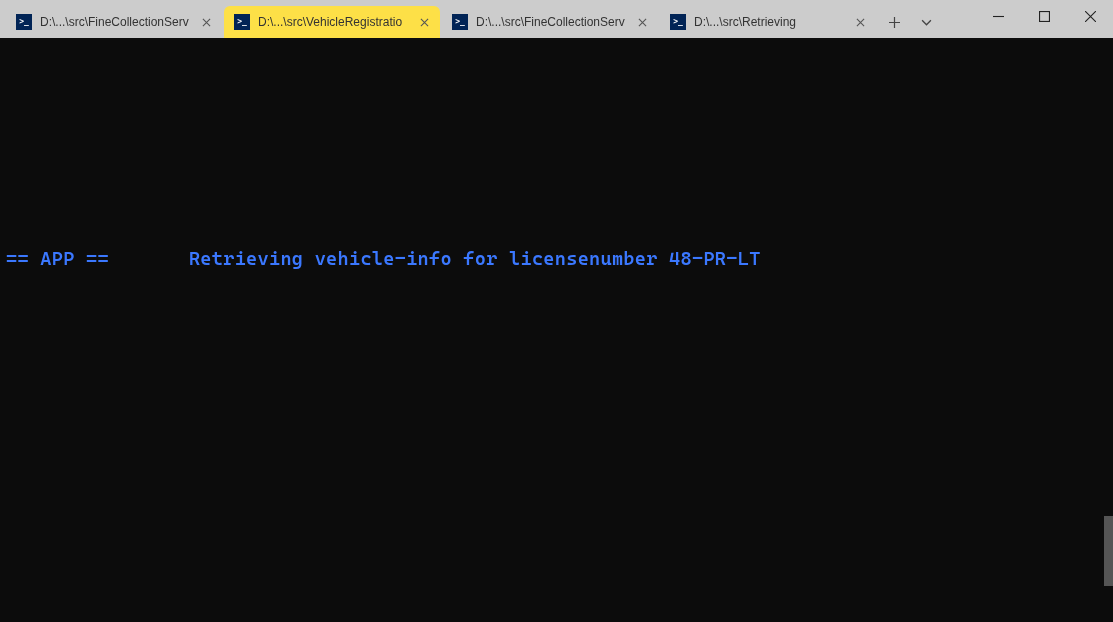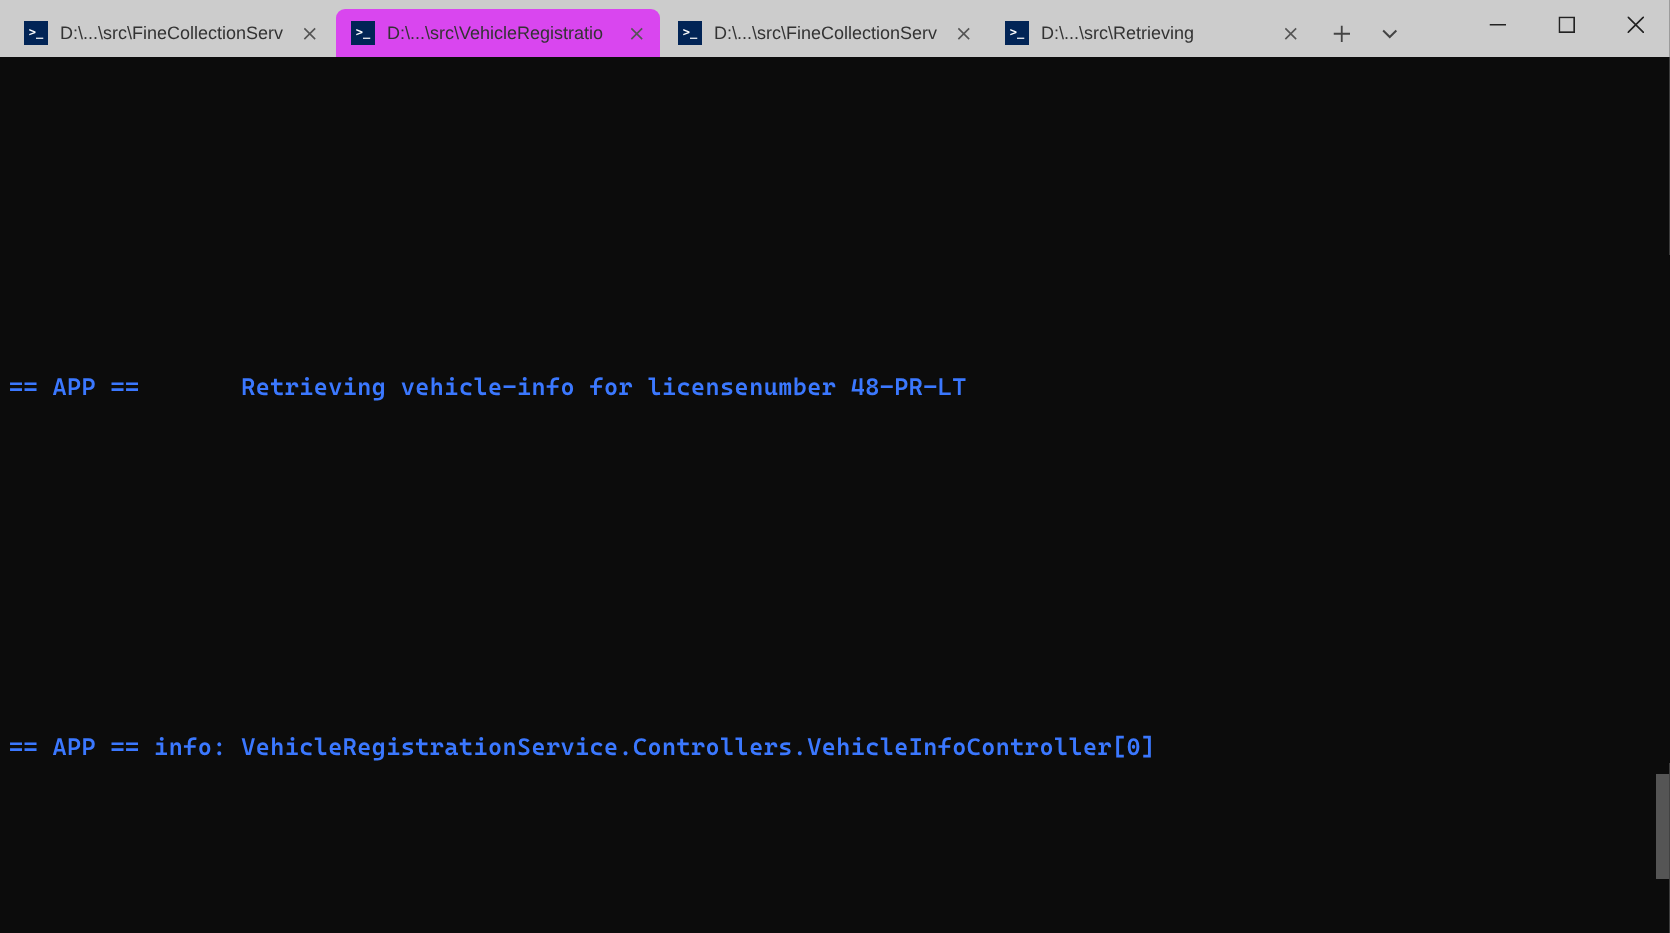--- a/index.html
+++ b/index.html
@@ -44,21 +44,21 @@
       border-radius: 6px 6px 0 0;
       min-width: 100px;
       max-width: 216px;
       flex: 1;
       cursor: pointer;
       color: #333;
       font-size: 12px;
       position: relative;
     }
     .tab.active {
-      background: #d946ef;
+      background: #fde047;
     }
     .tab:not(.active) {
       background: transparent;
     }
     .tab-icon {
       width: 16px;
       height: 16px;
       margin-right: 8px;
       flex-shrink: 0;
       background: #012456;
@@ -127,21 +127,21 @@
       align-items: center;
       justify-content: center;
       cursor: pointer;
       color: #333;
     }
     .terminal {
       flex: 1;
       background: #0c0c0c;
       padding: 0 6px;
       font-family: 'Cascadia Mono', 'Consolas', monospace;
-      font-size: 16px;
+      font-size: 19px;
       font-weight: 600;
       line-height: 40px;
       color: #3b78ff;
       overflow: hidden;
       position: relative;
       letter-spacing: 0.3px;
     }
     .terminal-content {
       white-space: pre;
     }
@@ -236,21 +236,20 @@
           </svg>
       </div>
     </div>
   </div>
 
   <div class="terminal">
     <div class="terminal-content">
       <div class="line"></div>
       <div class="line">== APP ==       Retrieving vehicle-info for licensenumber 48-PR-LT</div>
       <div class="line"></div>
-      <div class="line">== APP == info: VehicleRegistrationService.Controllers.VehicleInfoController[0]</div>
       <div class="line"></div>
       
       
       
       
       
       
       
       
       

